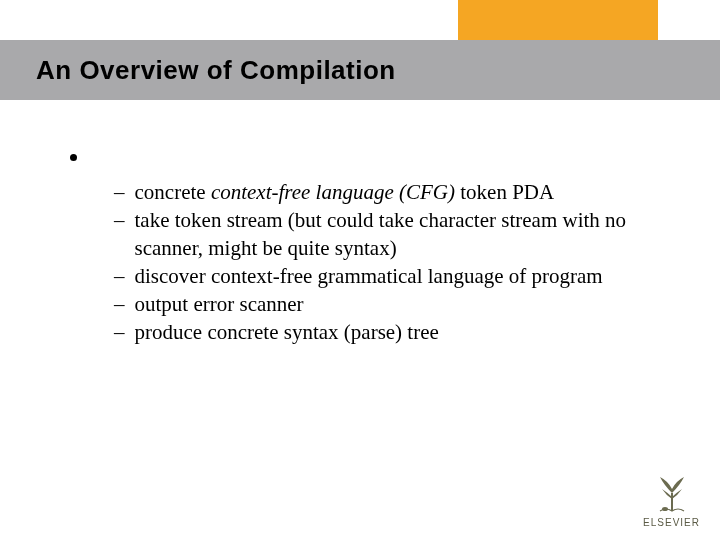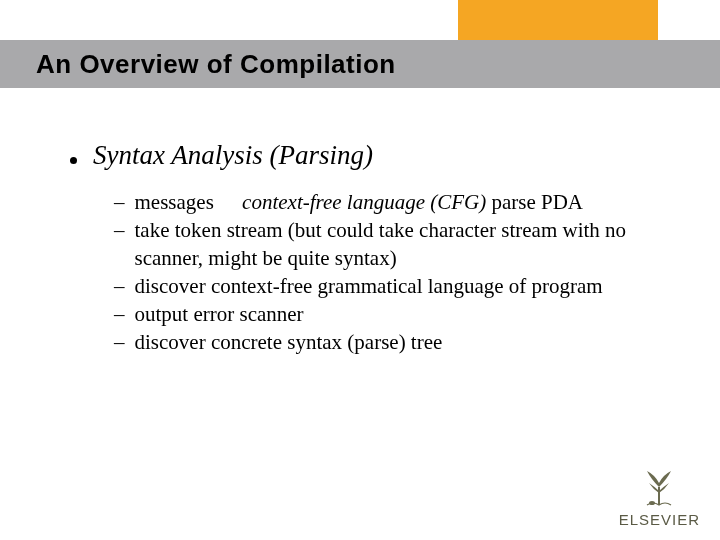--- a/index.html
+++ b/index.html
@@ -20,21 +20,21 @@
     top: 0;
     right: 62px;
     width: 200px;
     height: 48px;
     background: #f5a623;
   }
   .title-bar {
     position: absolute;
     top: 40px;
     left: 0; right: 0;
-    height: 48px;
+    height: 60px;
     background: #a9a9ab;
     display: flex;
     align-items: center;
     padding-left: 36px;
   }
   .title-text {
     font-family: Arial, Helvetica, sans-serif;
     font-weight: 900;
     font-size: 26px;
     color: #000000;
@@ -74,78 +74,77 @@
     font-size: 21px;
     color: #000;
     line-height: 1.3;
     margin-bottom: 1px;
   }
   .dash {
     margin-right: 10px;
     flex-shrink: 0;
   }
   .sub-text { flex: 1; }
-  .italic { font-style: italic; margin-left: 23px; }
+  .italic { font-style: italic; }
   .logo {
     position: absolute;
     bottom: 12px;
     right: 20px;
     text-align: center;
   }
   .logo svg { display: block; margin: 0 auto 2px; }
   .logo-text {
     font-family: Arial, Helvetica, sans-serif;
-    font-size: 15px;
+    font-size: 10px;
     letter-spacing: 1px;
     color: #5a5a45;
   }
 </style>
 </head>
 <body>
 
 <div class="top-strip"></div>
 <div class="orange-block"></div>
 
 <div class="title-bar">
   <div class="title-text">An Overview of Compilation</div>
 </div>
 
 <div class="content">
   <div class="bullet-row">
     <div class="bullet-dot"></div>
-    <div class="main-bullet">Syntax Analysis (Parsing)</div>
   </div>
 
   <div class="sublist">
 
     <div class="sub-row">
       <span class="dash">–</span>
       <span class="sub-text">
-        <span>messages </span><span class="italic">context-free language (CFG)</span><span> parse PDA</span>
+        <span>concrete </span><span class="italic">context-free language (CFG)</span><span> token PDA</span>
       </span>
     </div>
 
     <div class="sub-row">
       <span class="dash">–</span>
       <span class="sub-text">take token stream (but could take character stream with no scanner, might be quite syntax)</span>
     </div>
 
     <div class="sub-row">
       <span class="dash">–</span>
       <span class="sub-text">discover context-free grammatical language of program</span>
     </div>
 
     <div class="sub-row">
       <span class="dash">–</span>
       <span class="sub-text">output error scanner</span>
     </div>
 
     <div class="sub-row">
       <span class="dash">–</span>
-      <span class="sub-text">discover concrete syntax (parse) tree</span>
+      <span class="sub-text">produce concrete syntax (parse) tree</span>
     </div>
 
   </div>
 </div>
 
 <div class="logo">
   <svg width="44" height="44" viewBox="0 0 44 44">
     <rect x="0" y="0" width="44" height="44" fill="none"></rect>
     <path d="M22 40 L22 22" stroke="#6b6b50" stroke-width="2" fill="none"></path>
     <path d="M22 22 Q14 14 10 6 Q18 10 22 18 Q26 10 34 6 Q30 14 22 22" fill="#6b6b50"></path>

